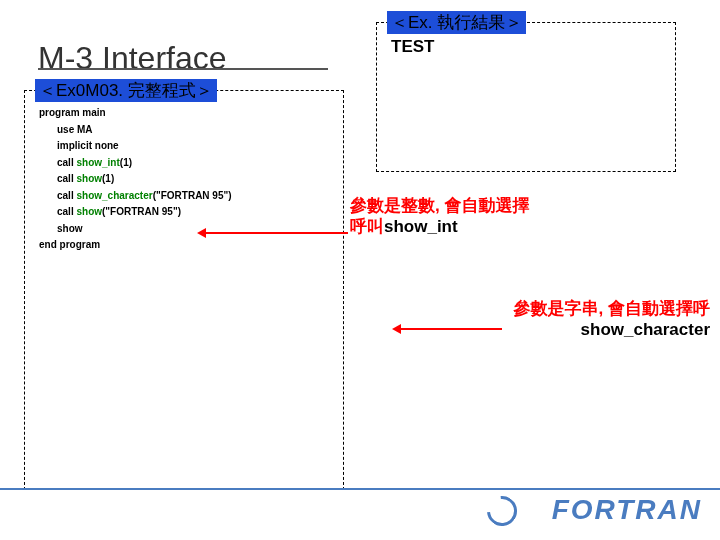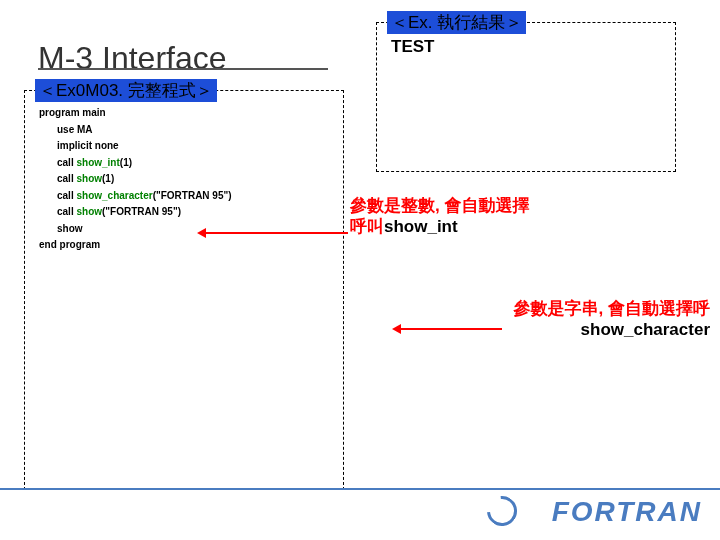--- a/index.html
+++ b/index.html
@@ -100,21 +100,21 @@
     right: 18px;
     bottom: 10px;
   }
   .logo-text {
     font-size: 28px;
     font-weight: bold;
     font-style: italic;
     color: #4a7cc0;
     letter-spacing: 2px;
     display: inline-flex;
-    align-items: flex-start;
+    align-items: flex-end;
     gap: 31px;
   }
   .logo-swirl {
     display: inline-block;
     width: 30px;
     height: 30px;
     border: 3px solid #4a7cc0;
     border-left-color: transparent;
     border-radius: 50%;
     margin-right: 4px;

